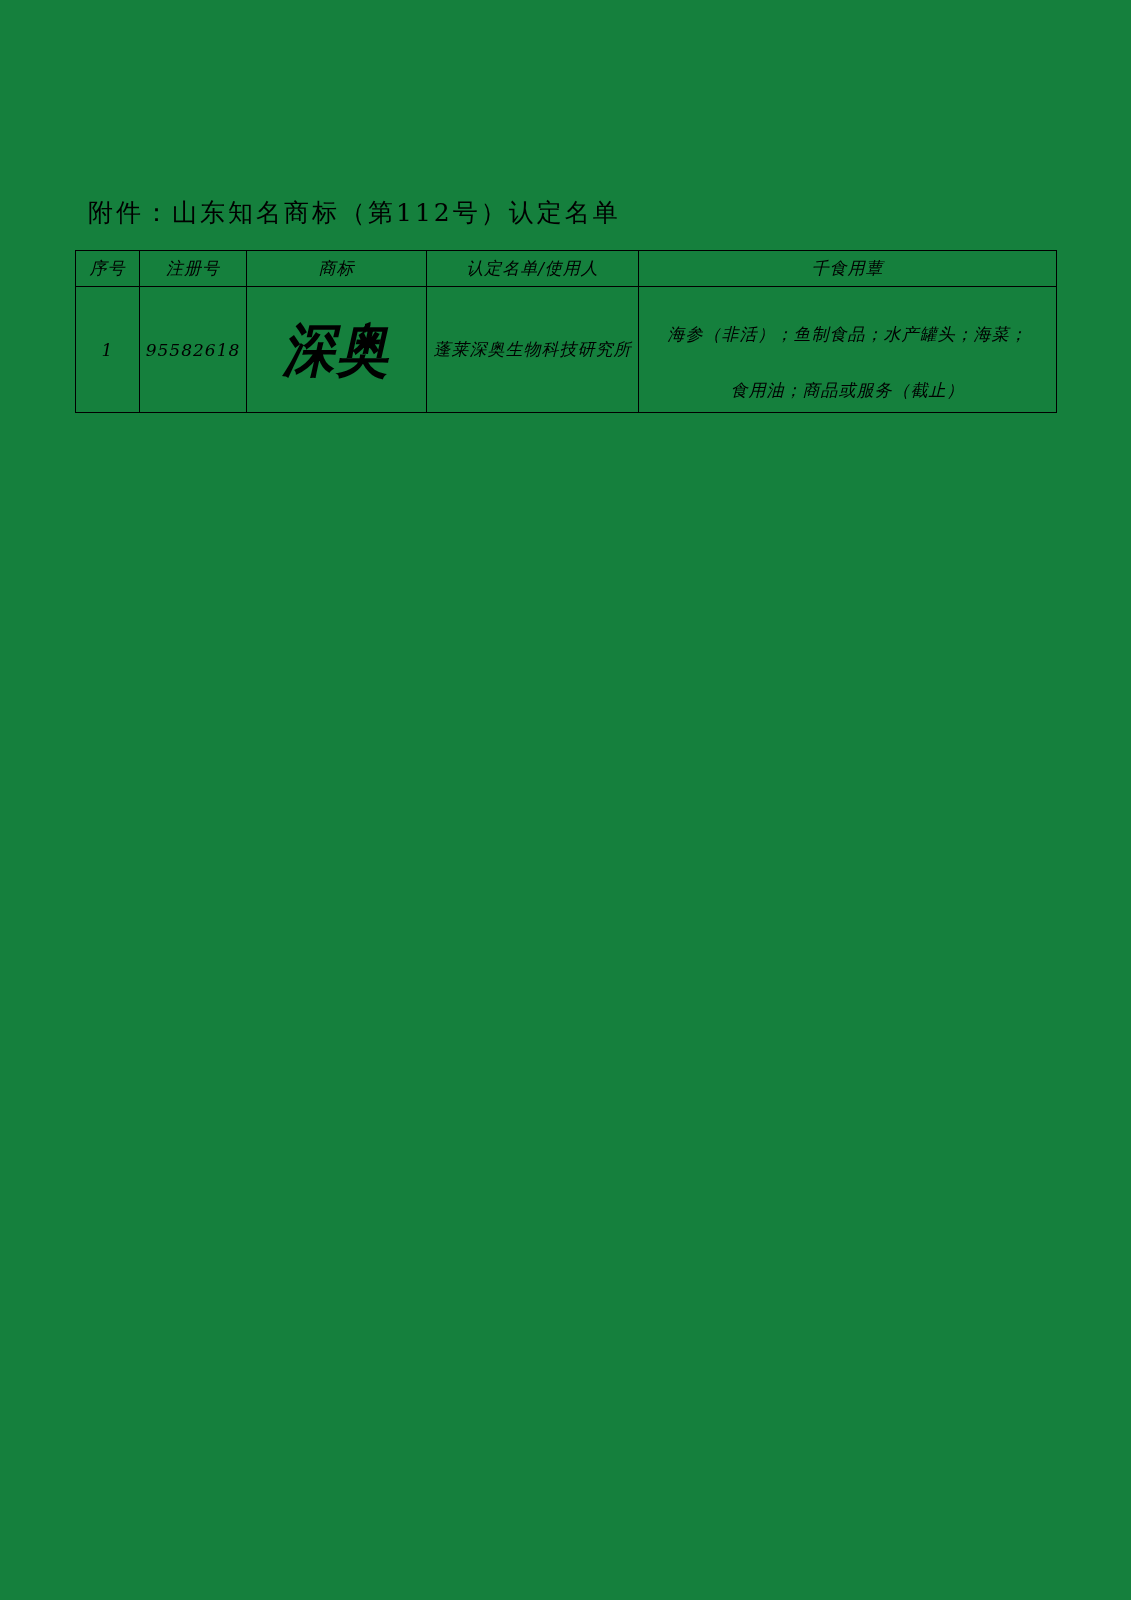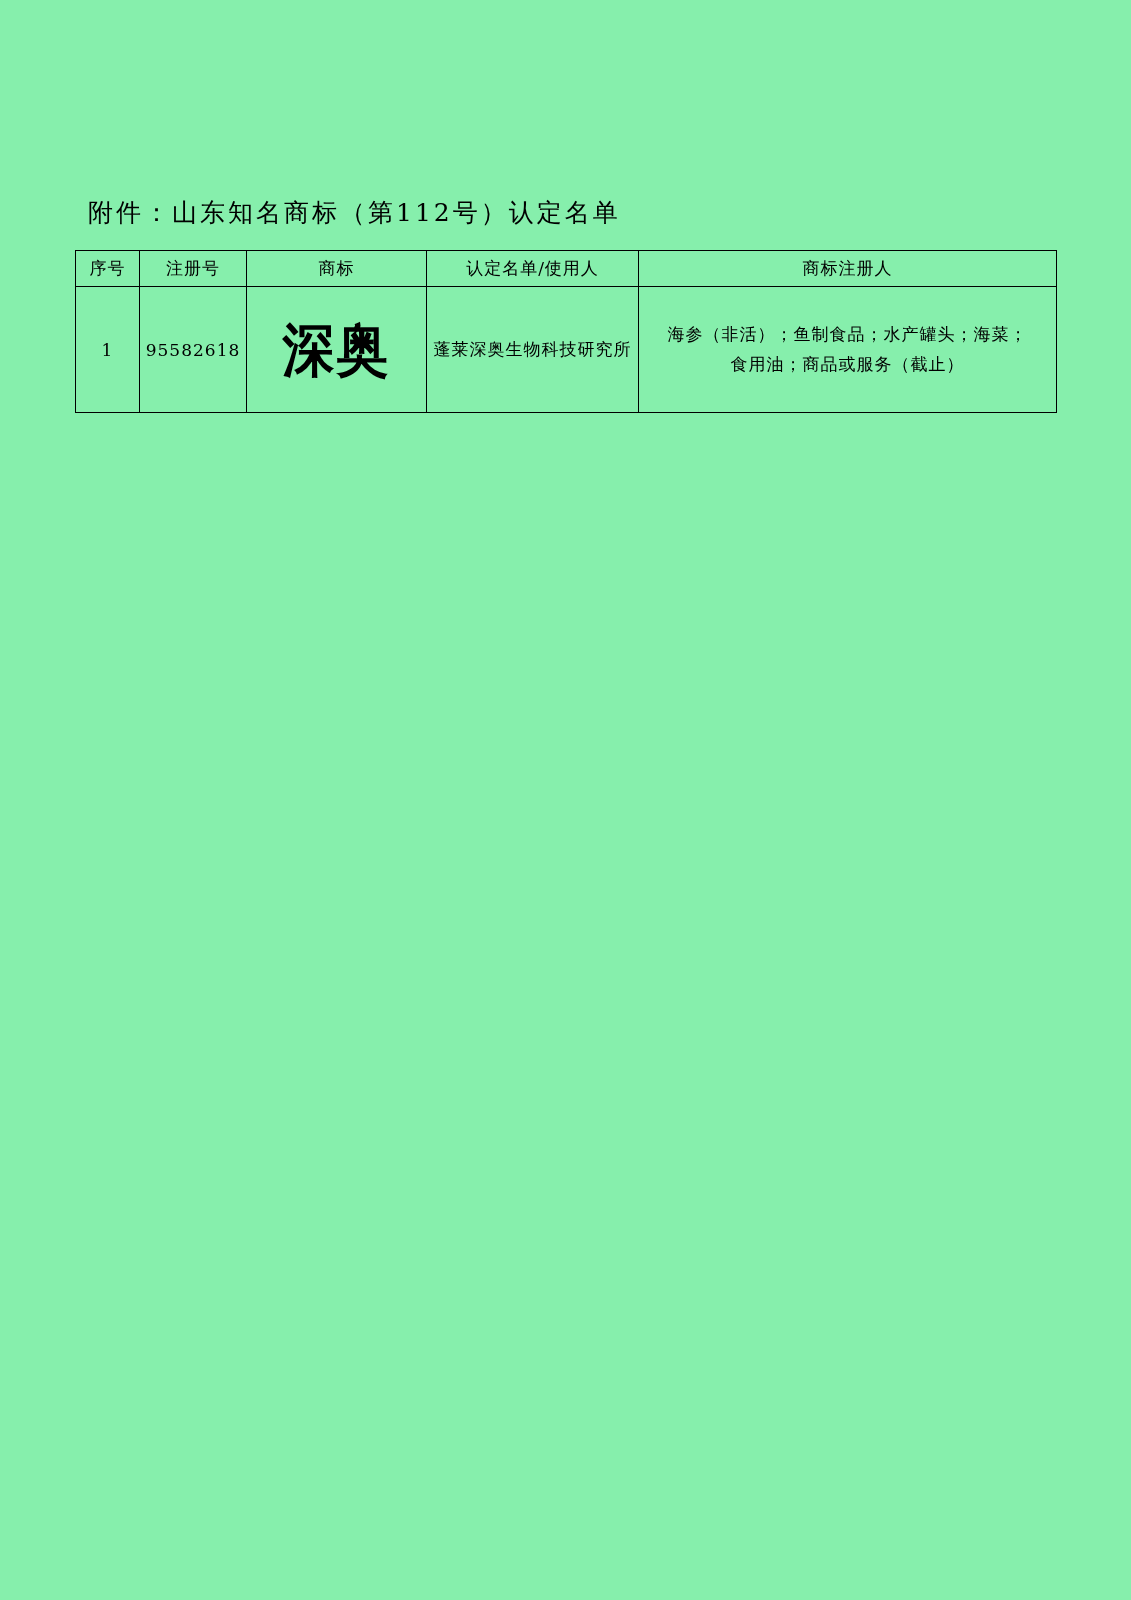--- a/index.html
+++ b/index.html
@@ -15,21 +15,21 @@
     position: relative;
     overflow: hidden;
   }
 
   .page {
     position: absolute;
     left: 0;
     top: 0;
     width: 1131px;
     height: 1600px;
-    background: #86efac;
+    background: #15803d;
   }
 
   .doc-title {
     position: absolute;
     left: 88px;
     top: 196px;
     font-size: 25px;
     letter-spacing: 3px;
     white-space: nowrap;
     font-family: "DejaVu Serif", "Liberation Serif", serif;
@@ -51,20 +51,21 @@
   table.listing th,
   table.listing td {
     border: 1px solid #000000;
     padding: 0;
     vertical-align: middle;
     text-align: center;
     font-weight: normal;
     font-size: 17px;
     letter-spacing: 1px;
     font-family: "DejaVu Serif", "Liberation Serif", serif;
+    font-style: italic;
   }
 
   table.listing thead th {
     height: 35px;
     line-height: 35px;
   }
 
   .col-idx    { width: 64px; }
   .col-regno  { width: 107px; }
   .col-mark   { width: 180px; }
@@ -105,20 +106,21 @@
 
   .cell-goods {
     padding: 0 12px;
     line-height: 1.75;
     font-size: 17px;
     text-align: left;
   }
   .cell-goods .line {
     display: block;
     white-space: nowrap;
+    margin-top: 26px;
   }
 </style>
 </head>
 <body>
 
 <div class="page">
 
   <div class="doc-title">附件：山东知名商标（第112号）认定名单</div>
 
   <div class="tbl-wrap">
@@ -129,21 +131,21 @@
         <col class="col-mark">
         <col class="col-owner">
         <col class="col-goods">
       </colgroup>
       <thead>
         <tr>
           <th>序号</th>
           <th>注册号</th>
           <th>商标</th>
           <th>认定名单/使用人</th>
-          <th>商标注册人</th>
+          <th>千食用蕈</th>
         </tr>
       </thead>
       <tbody>
         <tr>
           <td class="cell-idx">1</td>
           <td class="cell-regno">95582618</td>
           <td class="cell-mark">
             <span class="mark-logo">深奥</span>
           </td>
           <td class="cell-owner">蓬莱深奥生物科技研究所</td>

